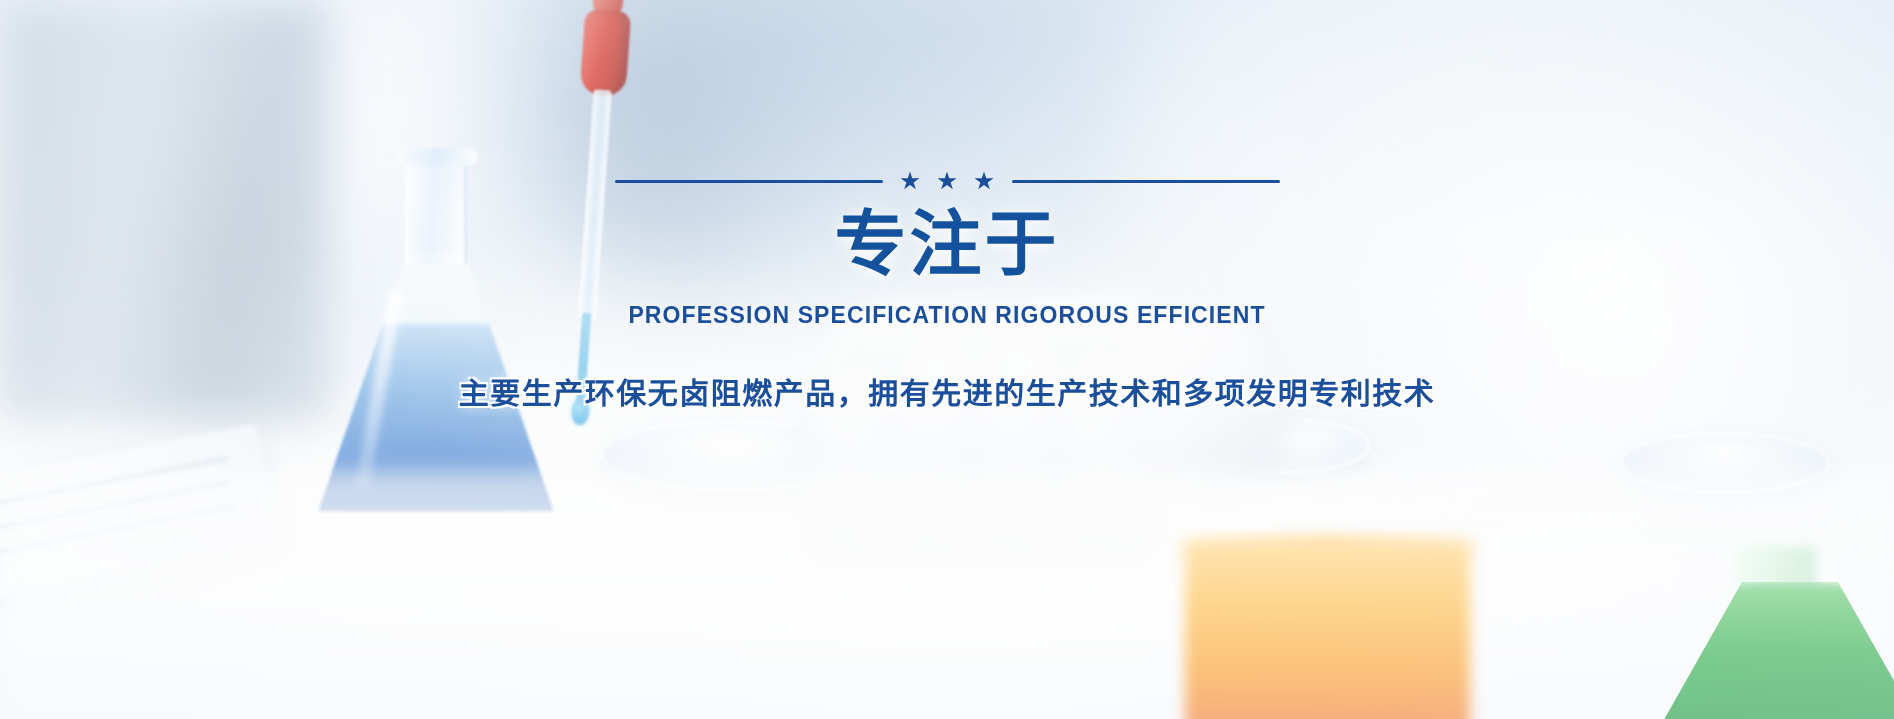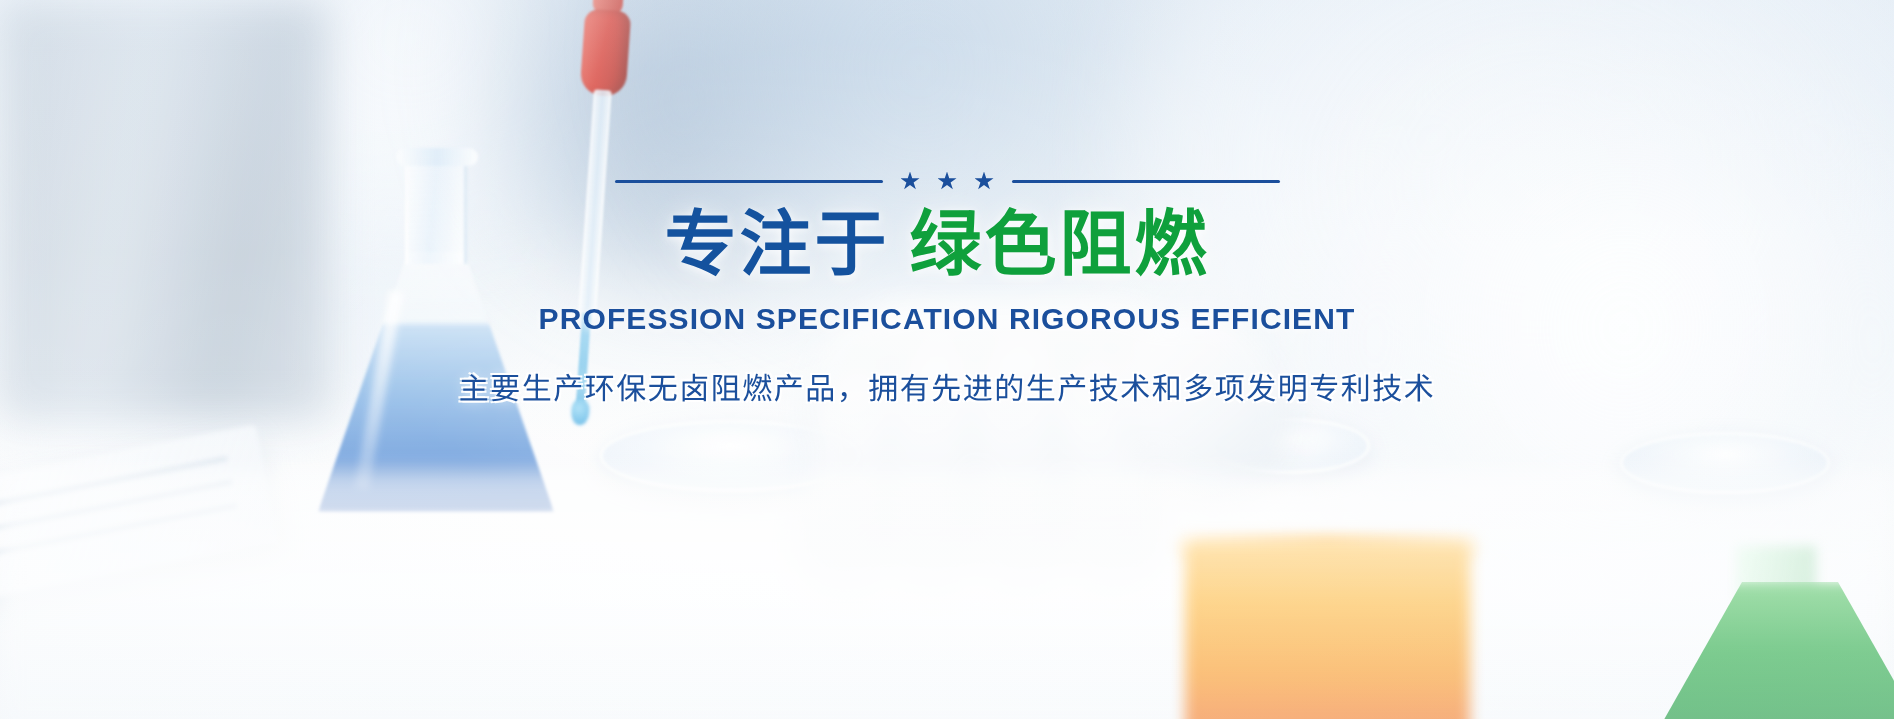--- a/index.html
+++ b/index.html
@@ -291,33 +291,33 @@
     letter-spacing:3px;
     line-height:1.08;
     text-shadow:0 2px 10px rgba(255,255,255,.85), 0 0 26px rgba(255,255,255,.6);
   }
   .headline .blue  { color:#14529e; }
   .headline .green { color:#0fa03c; margin:0 20px; }
 
   
   .sub-en {
     margin-top:18px;
-    font-size:30px;
+    font-size:23px;
     font-weight:bold;
     letter-spacing:1.1px;
     color:#1b4f9c;
     white-space:nowrap;
     text-shadow:0 1px 7px rgba(255,255,255,.9);
   }
 
   
   .tagline {
-    margin-top:28px;
+    margin-top:40px;
     font-size:30px;
-    font-weight:normal;
+    font-weight:bold;
     color:#1b4f9c;
     letter-spacing:1.5px;
     white-space:nowrap;
     text-shadow:
       -2px -2px 0 rgba(255,255,255,.95),
        2px -2px 0 rgba(255,255,255,.95),
       -2px  2px 0 rgba(255,255,255,.95),
        2px  2px 0 rgba(255,255,255,.95),
        0 0 14px rgba(255,255,255,.95);
   }
@@ -390,21 +390,20 @@
       <div class="stars">
         <div class="star"></div>
         <div class="star"></div>
         <div class="star"></div>
       </div>
       <div class="rule long"></div>
     </div>
 
     <div class="headline">
       <span class="blue">专注于</span>
-      <span class="green">绿色阻燃</span>
     </div>
 
     <div class="sub-en">PROFESSION SPECIFICATION RIGOROUS EFFICIENT</div>
 
     <div class="tagline">主要生产环保无卤阻燃产品，拥有先进的生产技术和多项发明专利技术</div>
 
   </div>
 </div>
 
 </body></html>

